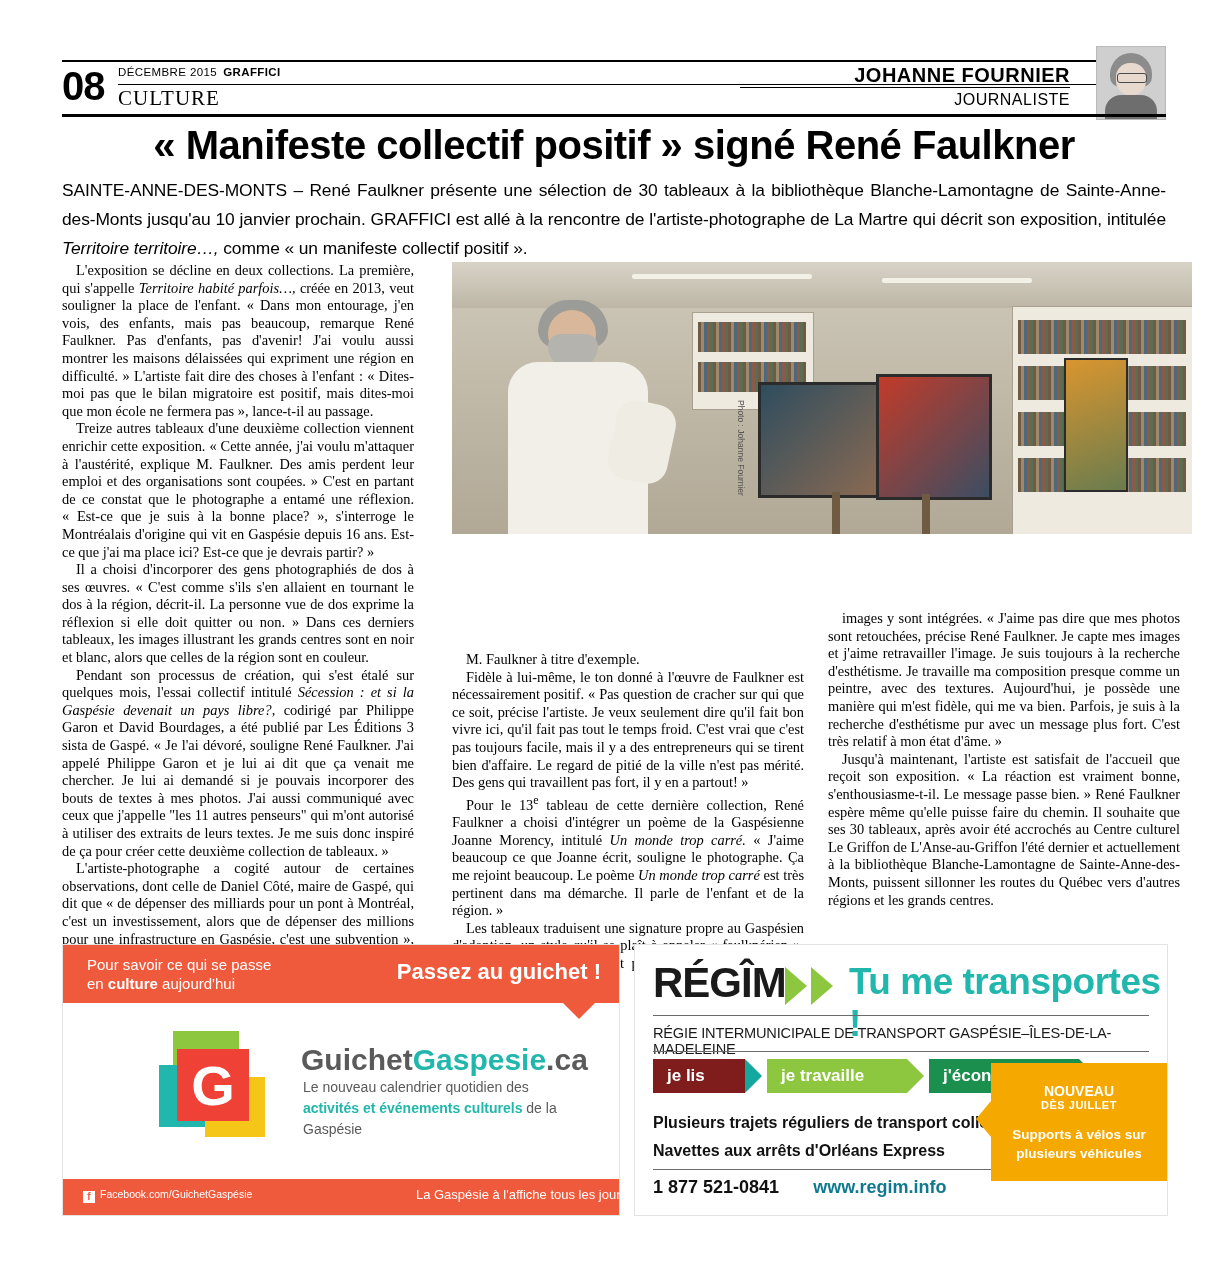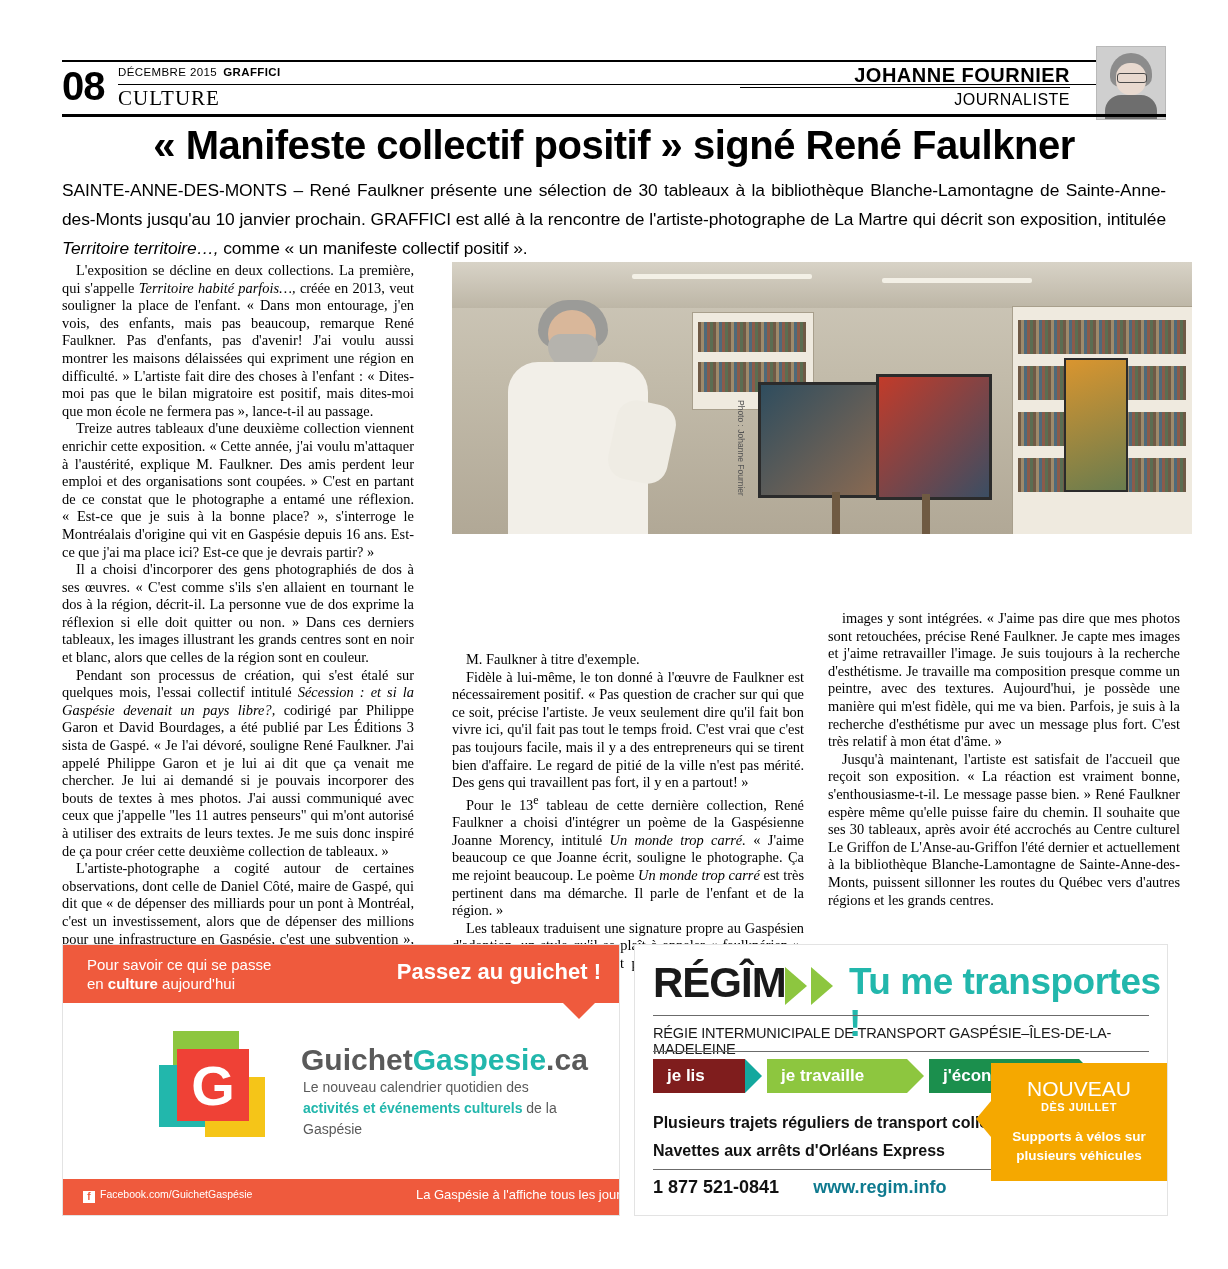--- a/index.html
+++ b/index.html
@@ -436,21 +436,21 @@
   .regim-contact .url { color: #0f7a8f; margin-left: 34px; }
   .regim-bottomrule {
     position: absolute; left: 18px; top: 224px; width: 496px; height: 1px; background: #6b6b6b;
   }
   .nouveau {
     position: absolute; right: 0; top: 118px;
     width: 176px; height: 118px; background: #f5a800;
     color: #fff; text-align: center;
     font-family: "Liberation Sans", sans-serif;
   }
-  .nouveau .n1 { font-weight: normal; font-size: 21px; margin-top: 14px; }
+  .nouveau .n1 { font-weight: bold; font-size: 14px; margin-top: 20px; }
   .nouveau .n2 { font-weight: bold; font-size: 11px; letter-spacing: 0.5px; }
   .nouveau .n3 { font-weight: bold; font-size: 13.5px; line-height: 19px; margin-top: 14px; }
   .nouveau-tip {
     position: absolute; left: -15px; top: 38px;
     width: 0; height: 0;
     border-top: 18px solid transparent;
     border-bottom: 18px solid transparent;
     border-right: 15px solid #f5a800;
   }
 </style>

